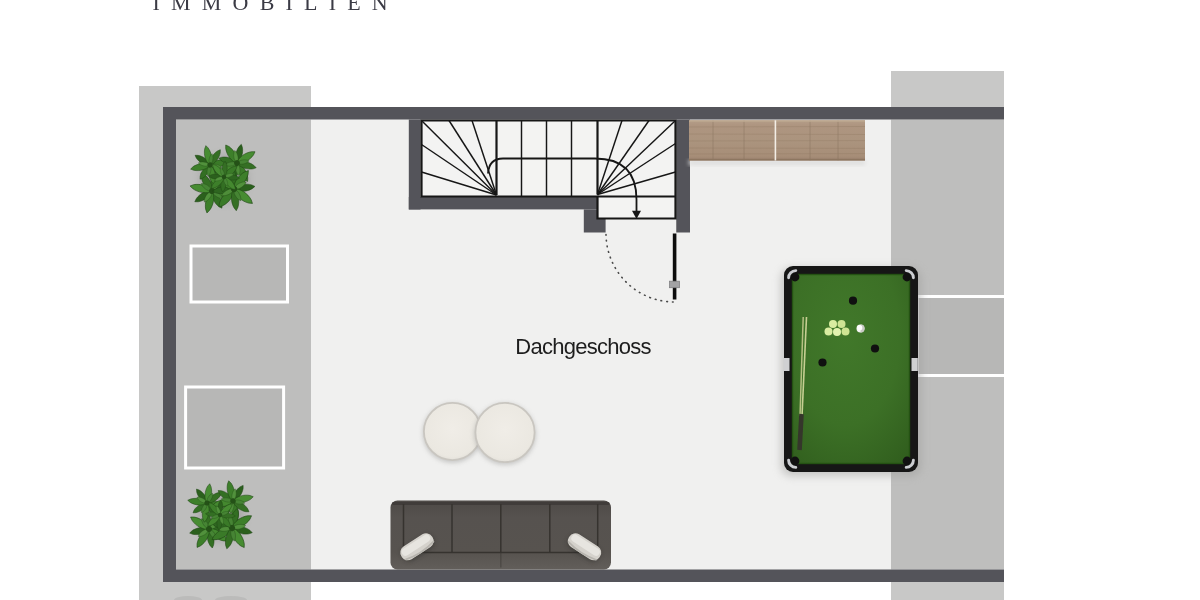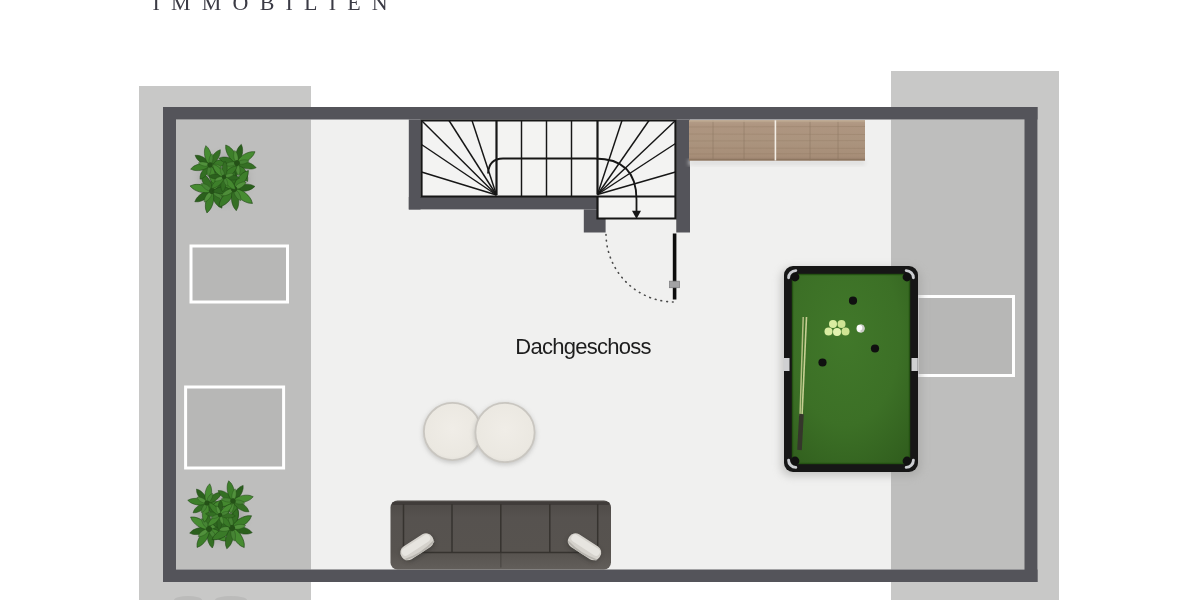--- a/index.html
+++ b/index.html
@@ -1,16 +1,16 @@
 <!DOCTYPE html>
 <html><head>
 <meta charset="utf-8">
 <style>
   html,body{margin:0;padding:0;background:#ffffff;}
-  #page{position:relative;width:1200px;height:600px;overflow:hidden;background:#ffffff;font-family:"Liberation Sans",sans-serif;}
+  #page{position:relative;width:1004px;height:600px;overflow:hidden;background:#ffffff;font-family:"Liberation Sans",sans-serif;}
   svg{display:block;}
 </style>
 </head>
 <body>
 <div id="page">
 <svg width="1200" height="600" viewBox="0 0 1200 600" xmlns="http://www.w3.org/2000/svg">
 <defs>
   <linearGradient id="wood" x1="0" y1="0" x2="0" y2="1">
     <stop offset="0" stop-color="#b59e89"></stop>
     <stop offset="0.12" stop-color="#ae9580"></stop>

